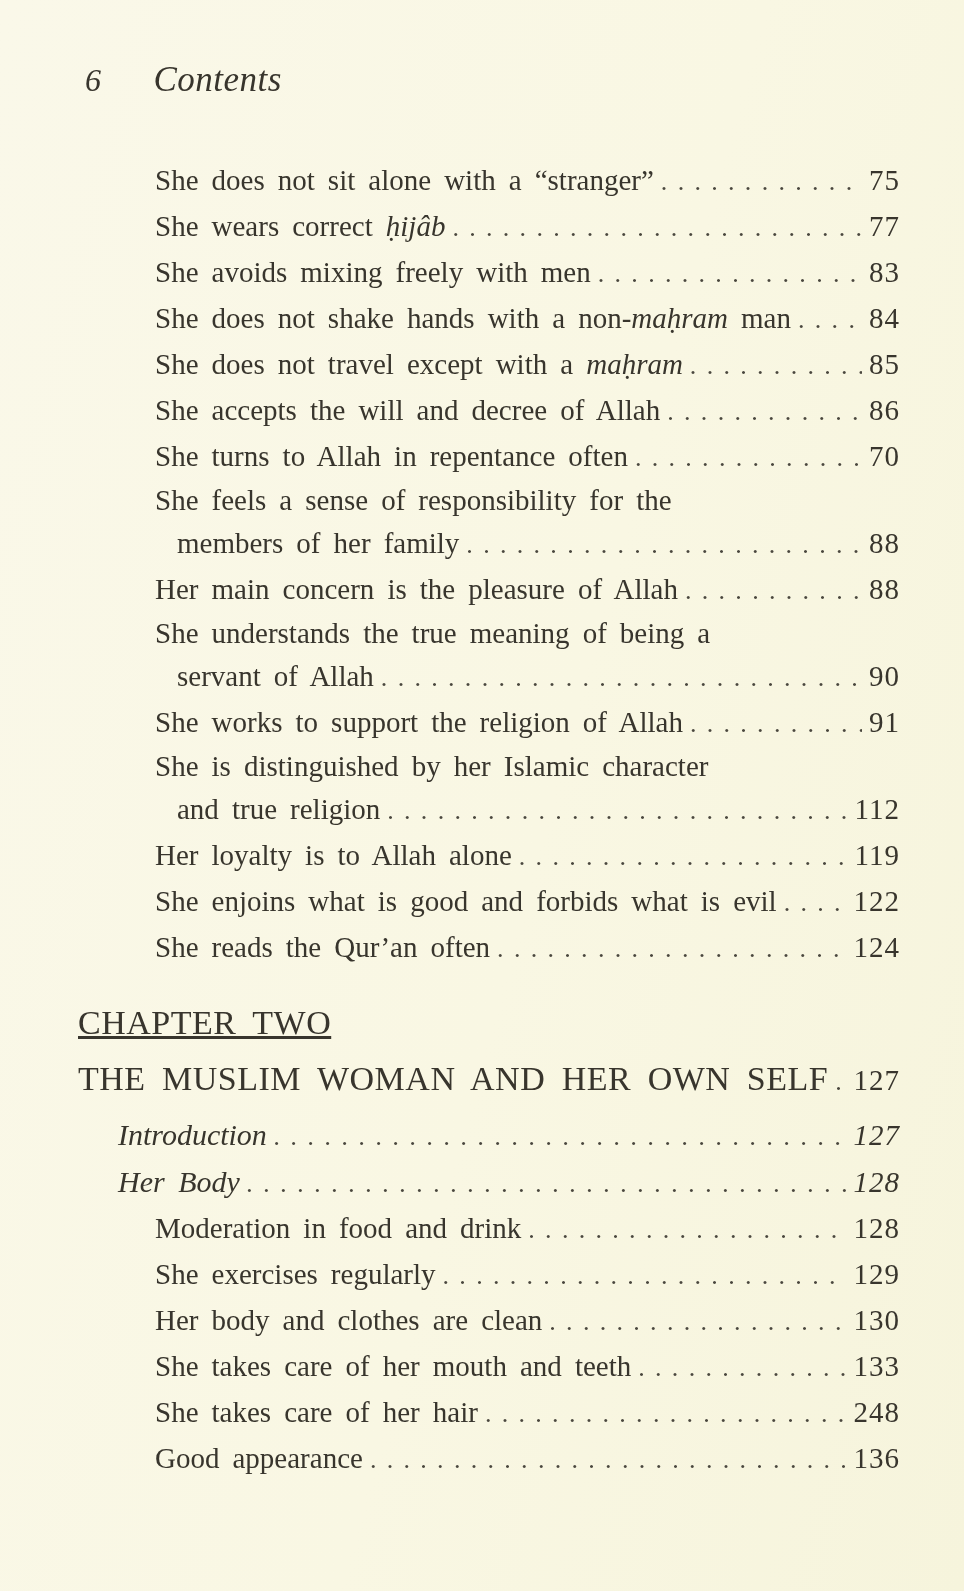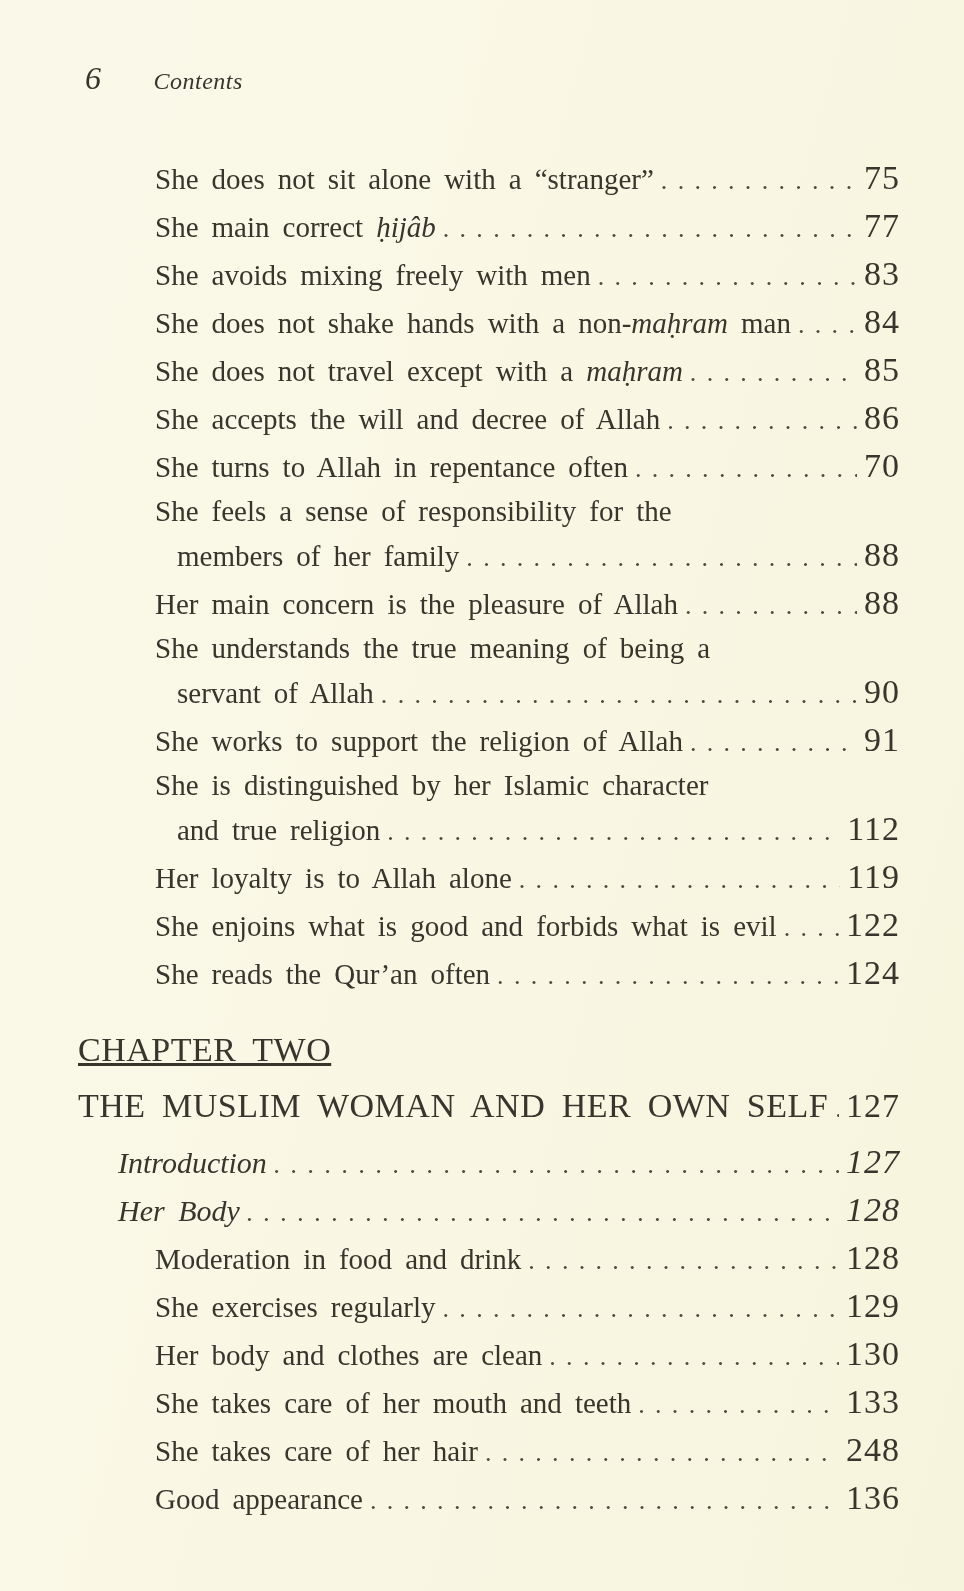--- a/index.html
+++ b/index.html
@@ -23,21 +23,21 @@
     display: flex;
     align-items: baseline;
     font-style: italic;
     margin-left: 7px;
   }
   .folio {
     font-size: 32px;
     letter-spacing: 0.5px;
   }
   .running-title {
-    font-size: 24px;
+    font-size: 35px;
     margin-left: 52px;
     letter-spacing: 0.5px;
   }
   
   .toc {
     margin-top: 58px;
   }
   .entry { }
   .entry-line {
     line-height: 45px;
@@ -64,21 +64,21 @@
     min-width: 0;
   }
   .leader::after {
     content: ". . . . . . . . . . . . . . . . . . . . . . . . . . . . . . . . . . . . . . . . . . . . . . . . . . . . . . . . . . . . . . . . . . . . . . . . . . . . . . . . . . . . . . . . ";
     font-size: 26px;
     letter-spacing: -1px;
     color: #4a473e;
   }
   .pagenum {
     flex: none;
-    font-size: 34px;
+    font-size: 29px;
     letter-spacing: 1px;
   }
   
   .chapter-label {
     font-size: 34px;
     line-height: 56px;
     letter-spacing: 0.5px;
     word-spacing: 0.22em;
     margin-top: 24px;
     text-decoration: underline;
@@ -105,21 +105,21 @@
   <div class="toc" id="toc">
       <div class="entry ind-sub">
         <div class="entry-line row">
           <span class="title"><span>She does not sit alone with a “stranger”</span></span>
           <span class="leader"></span>
           <span class="pagenum">75</span>
         </div>
       </div>
       <div class="entry ind-sub">
         <div class="entry-line row">
-          <span class="title"><span>She main correct </span><span class="it">ḥijâb</span></span>
+          <span class="title"><span>She wears correct </span><span class="it">ḥijâb</span></span>
           <span class="leader"></span>
           <span class="pagenum">77</span>
         </div>
       </div>
       <div class="entry ind-sub">
         <div class="entry-line row">
           <span class="title"><span>She avoids mixing freely with men</span></span>
           <span class="leader"></span>
           <span class="pagenum">83</span>
         </div>

